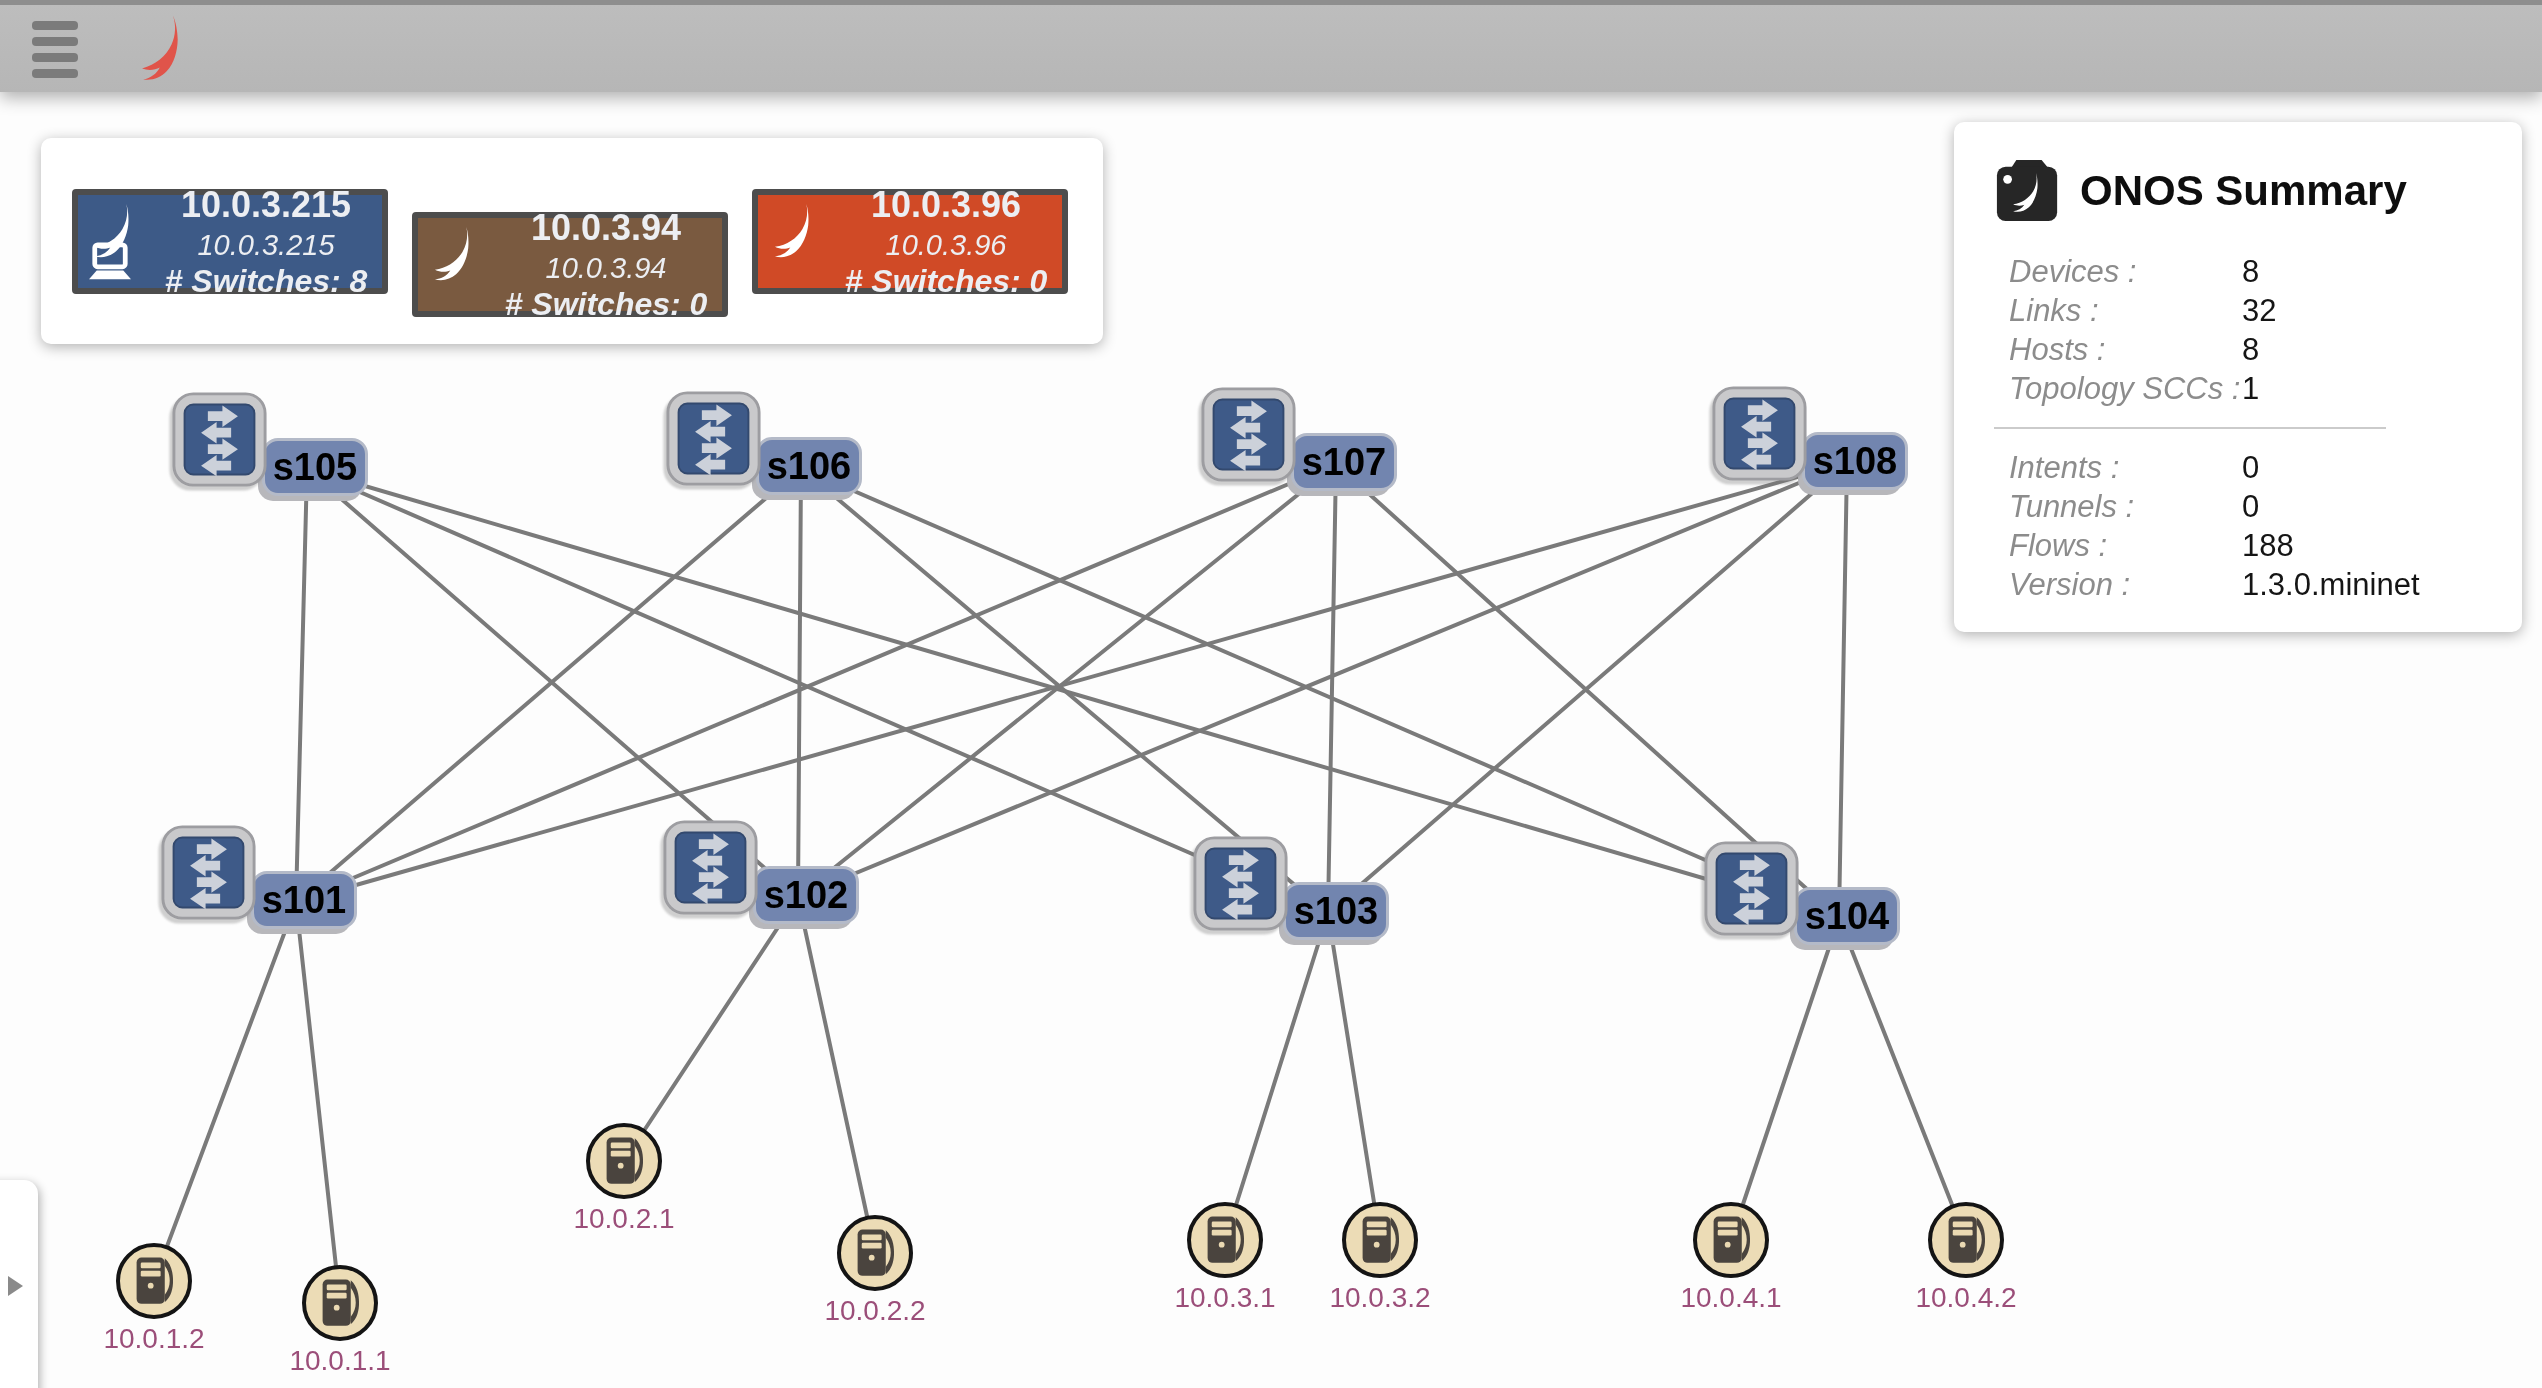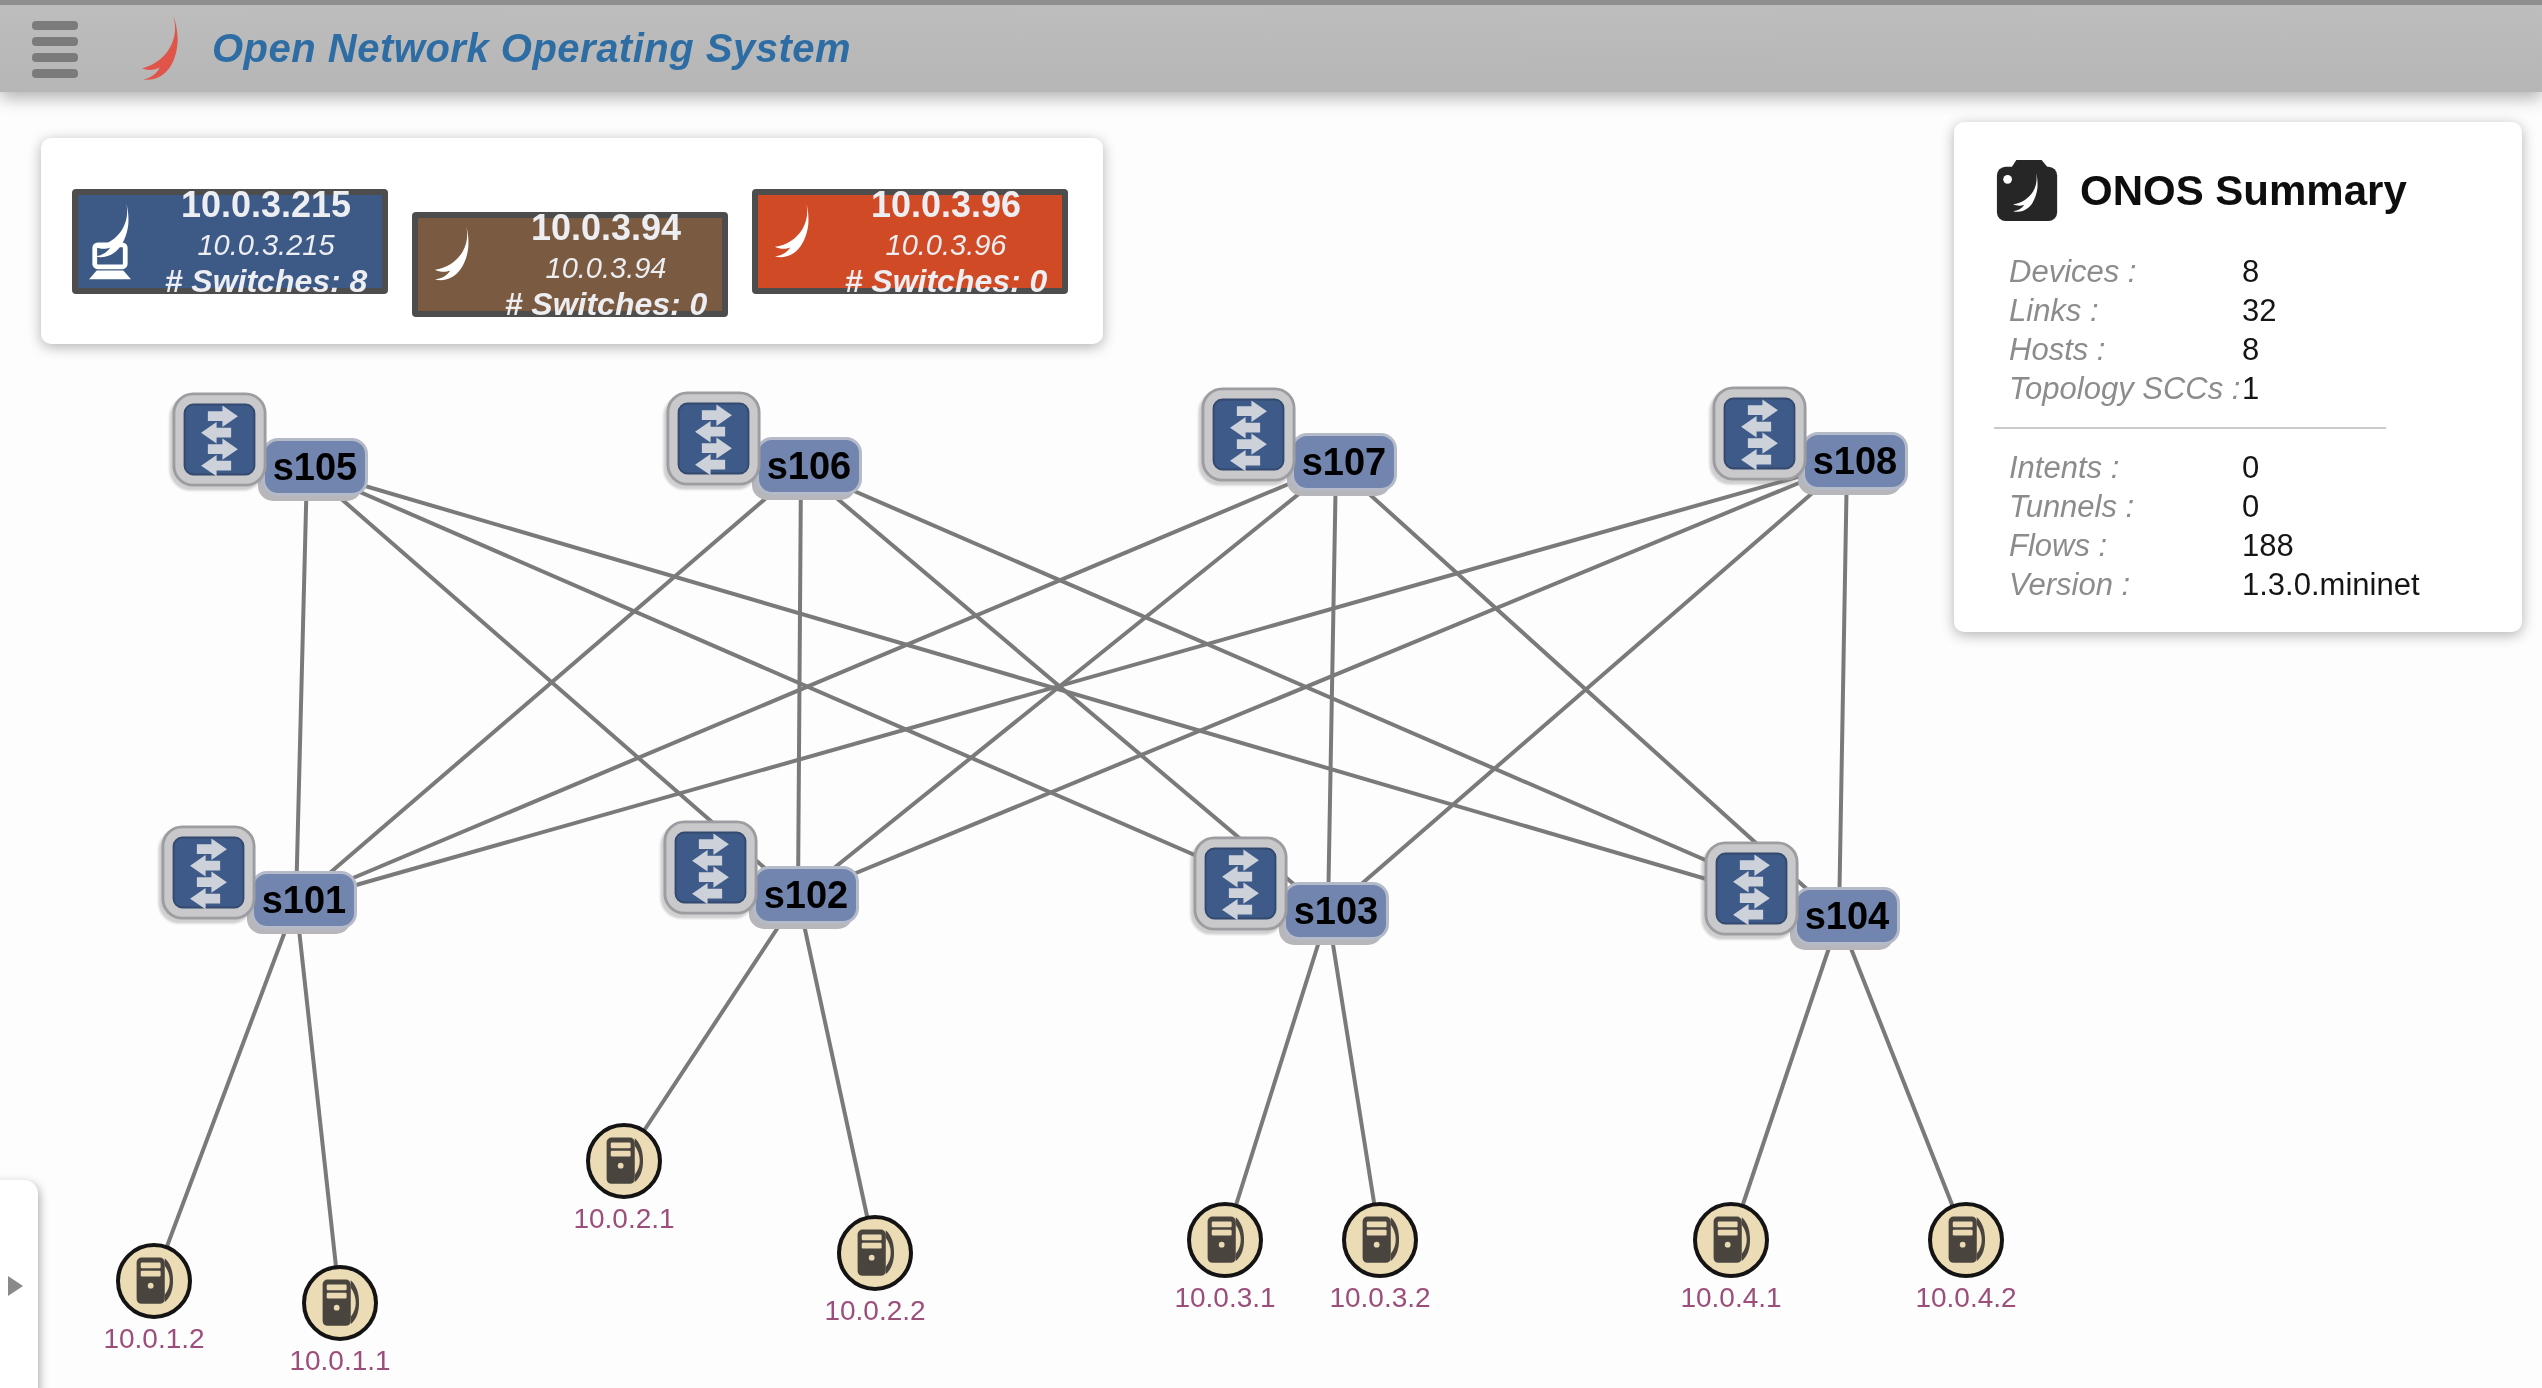--- a/index.html
+++ b/index.html
@@ -245,21 +245,20 @@
 <div id="header">
   <div id="menu-btn">
     <div class="bar"></div>
     <div class="bar"></div>
     <div class="bar"></div>
     <div class="bar"></div>
   </div>
   <svg id="logo">
       <use href="#sym-bird"></use>
     </svg>
-  <span id="header-title">Open Network Operating System</span>
 </div>
 
 <div id="instances-panel" class="panel">
     <div class="inst-card" style="background: rgb(61, 90, 135);">
       <svg class="bird">
         <use href="#sym-bird"></use>
       </svg>
       <svg class="laptop" viewBox="0 0 48 42">
         <use href="#sym-laptop"></use>
       </svg>

